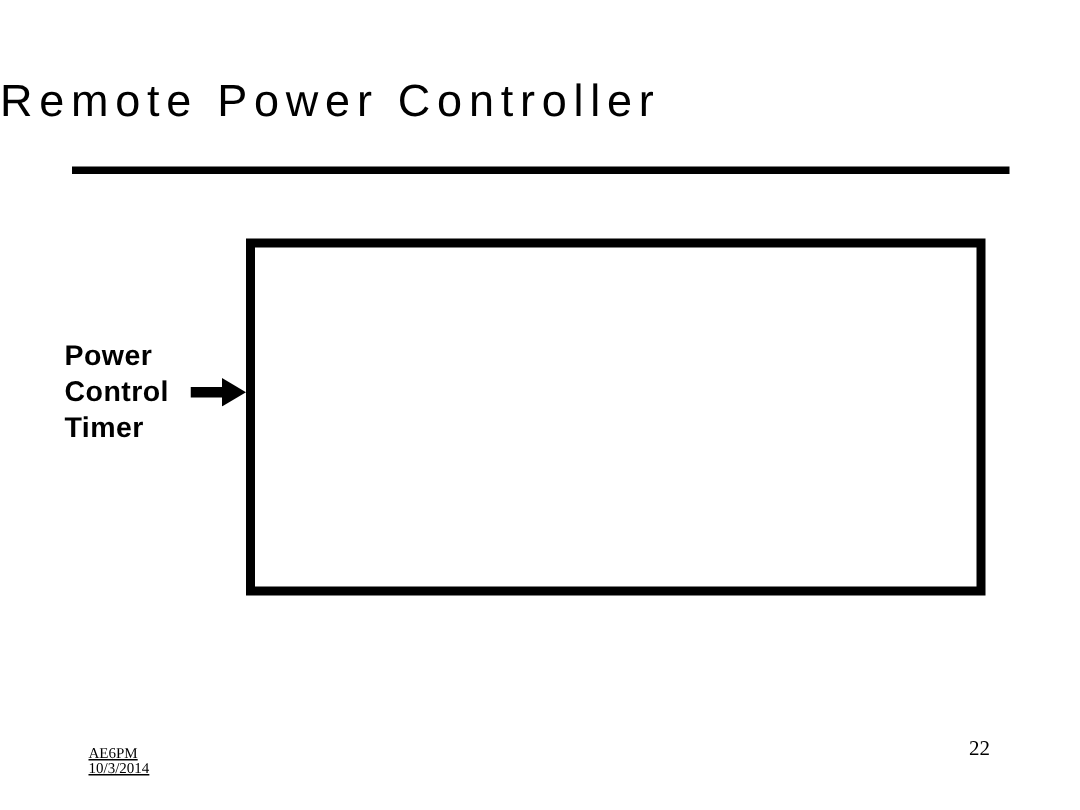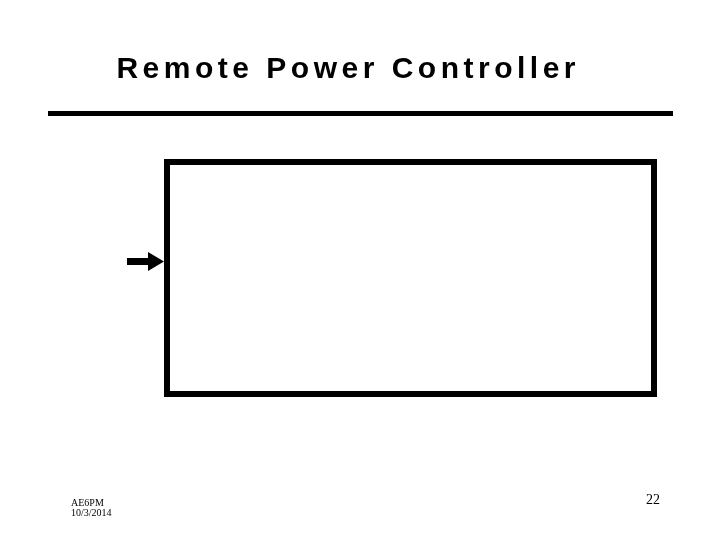--- a/index.html
+++ b/index.html
@@ -14,23 +14,23 @@
     background: #ffffff;
     overflow: hidden;
     font-family: "Liberation Sans", sans-serif;
     color: #000000;
   }
   .title {
     position: absolute;
     top: 53px;
     left: 0;
     width: 580px;
-    text-align: right;
+    text-align: left;
     font-size: 30px;
-    font-weight: bold;
+    font-weight: normal;
     letter-spacing: 4.5px;
     line-height: 1;
     white-space: nowrap;
   }
   .rule {
     position: absolute;
     left: 48px;
     top: 111px;
     width: 625px;
     height: 5px;
@@ -55,44 +55,50 @@
     line-height: 24px;
     letter-spacing: 0.3px;
   }
   .arrow {
     position: absolute;
     left: 127px;
     top: 252px;
   }
   .footer {
     position: absolute;
-    left: 71px;
+    left: 59px;
     top: 498px;
     font-family: "Liberation Serif", serif;
     font-size: 10px;
     line-height: 10px;
+    text-decoration: underline;
   }
   .pagenum {
     position: absolute;
     left: 646px;
     top: 495px;
     font-family: "Liberation Serif", serif;
     font-size: 14px;
     line-height: 10px;
   }
 </style>
 </head>
 <body>
 
 <div class="slide">
 
   <div class="title">Remote Power Controller</div>
 
   <div class="rule"></div>
 
+  <div class="input-label">
+    <div>Power</div>
+    <div>Control</div>
+    <div>Timer</div>
+  </div>
 
   <svg class="arrow" width="37" height="19" viewBox="0 0 37 19" xmlns="http://www.w3.org/2000/svg">
     <rect x="0" y="6" width="22" height="7" fill="#000000"></rect>
     <polygon points="21,0 37,9.5 21,19" fill="#000000"></polygon>
   </svg>
 
   <div class="diagram-box"></div>
 
   <div class="footer">
     <div>AE6PM</div>

